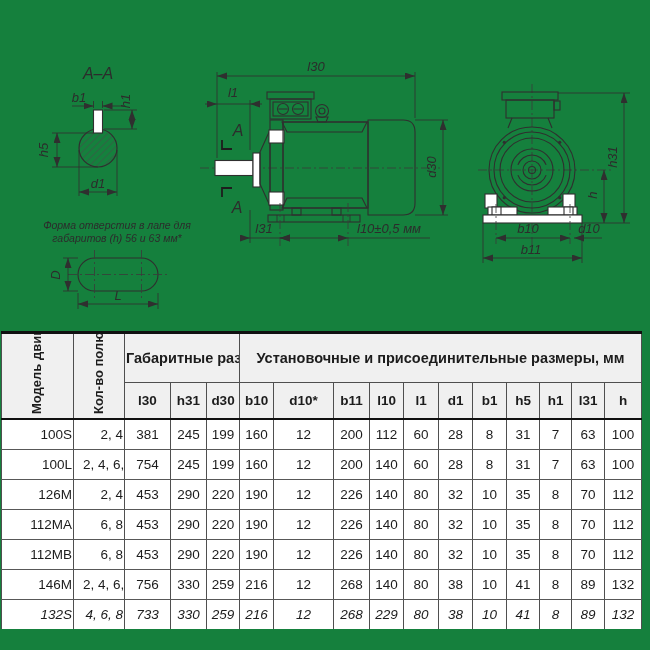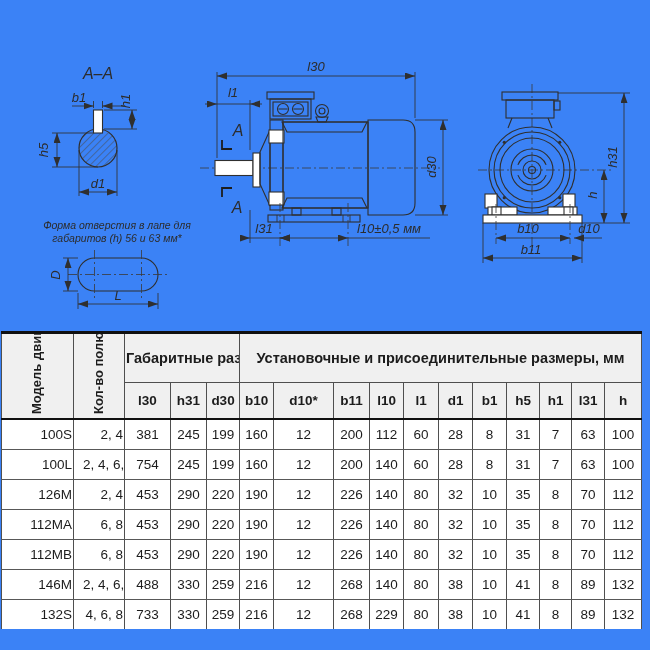--- a/index.html
+++ b/index.html
@@ -1,16 +1,16 @@
 <!DOCTYPE html>
 <html><head>
 <meta charset="utf-8">
 <style>
   html,body{margin:0;padding:0;background:#fff;}
-  #page{position:relative;width:650px;height:650px;background:#3b82f6;overflow:hidden;
+  #page{position:relative;width:650px;height:650px;background:#15803d;overflow:hidden;
         font-family:"Liberation Sans",sans-serif;color:#1c1c1c;}
   #drawings{position:absolute;left:0;top:0;}
   svg text{fill:#2c2c2c;}
   .dim{font:italic 13px "Liberation Sans",sans-serif;}
   .dimbig{font:italic 16px "Liberation Sans",sans-serif;}
   .note{font:italic 10.5px "Liberation Sans",sans-serif;}
   .ln{stroke:#2f2f2f;stroke-width:1.1;fill:none;}
   .thin{stroke:#2f2f2f;stroke-width:0.85;fill:none;}
   .cl{stroke:#3a3a3a;stroke-width:0.8;fill:none;stroke-dasharray:9 3 2 3;}
   .wfill{fill:#fff;stroke:#2f2f2f;stroke-width:1.1;}
@@ -23,21 +23,21 @@
   thead th{background:#f0f0f0;font-weight:bold;}
   table{border-top:3px solid #101010;}
   thead{border-bottom:2px solid #101010;}
   tr.group th{height:46px;font-size:14.5px;border-bottom:1px solid #4f4f4f;}
   tr.sub th{height:33px;}
   th.rot{vertical-align:middle;text-align:center;}
   .rot-text{writing-mode:vertical-rl;transform:rotate(180deg);display:inline-block;
             font-weight:bold;font-size:13px;line-height:1.3;max-height:78px;text-align:center;}
   tbody td{height:27px;text-align:center;border-bottom:1px solid #585858;background:#fff;}
   tbody td.lft{text-align:right;padding-left:9px;}
-  tbody tr:last-child td{border-bottom:none;}
+  tbody tr:last-child td{border-bottom:none;font-style:italic;}
 </style>
 </head>
 <body>
 
 <div id="page">
 
 <svg id="drawings" width="650" height="331" viewBox="0 0 650 331">
   <defs>
     <pattern id="hatch" width="5" height="5" patternUnits="userSpaceOnUse" patternTransform="rotate(45)">
       <line x1="0" y1="0" x2="0" y2="5" stroke="#4a4a4a" stroke-width="1"></line>
@@ -320,21 +320,21 @@
             <td>32</td>
             <td>10</td>
             <td>35</td>
             <td>8</td>
             <td>70</td>
             <td>112</td>
           </tr>
           <tr>
             <td class="lft">146M</td>
             <td class="lft">2, 4, 6, 8</td>
-            <td>488</td>
+            <td>756</td>
             <td>330</td>
             <td>259</td>
             <td>216</td>
             <td>12</td>
             <td>268</td>
             <td>140</td>
             <td>80</td>
             <td>38</td>
             <td>10</td>
             <td>41</td>

